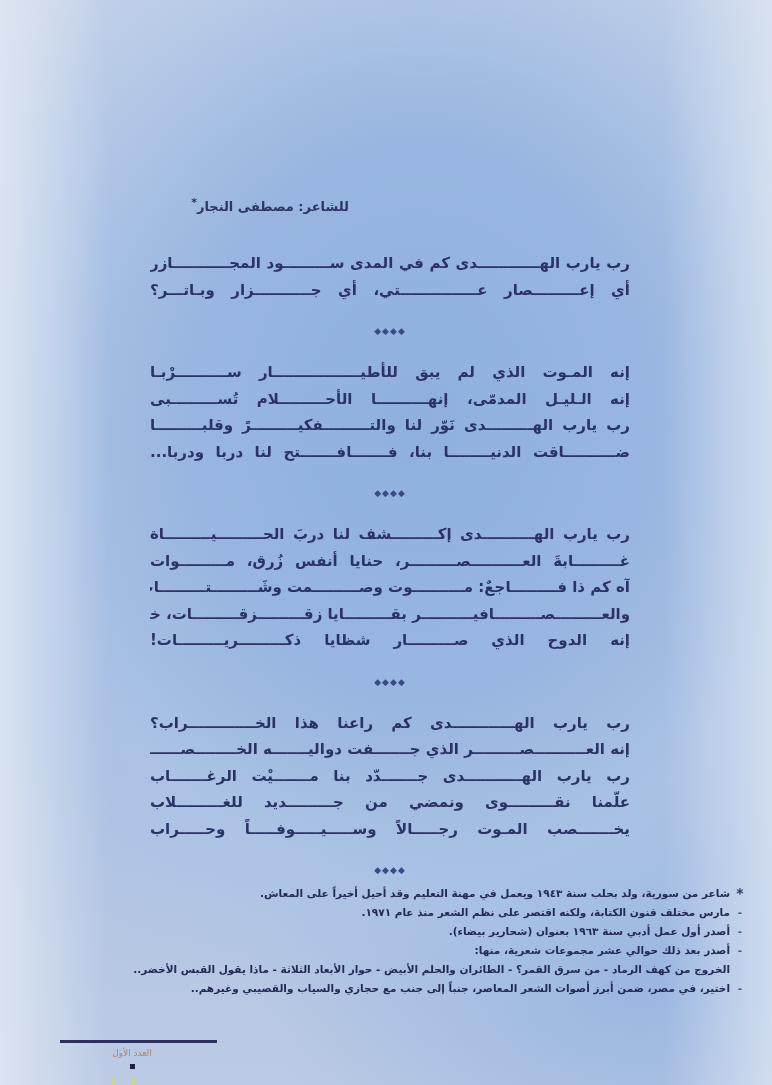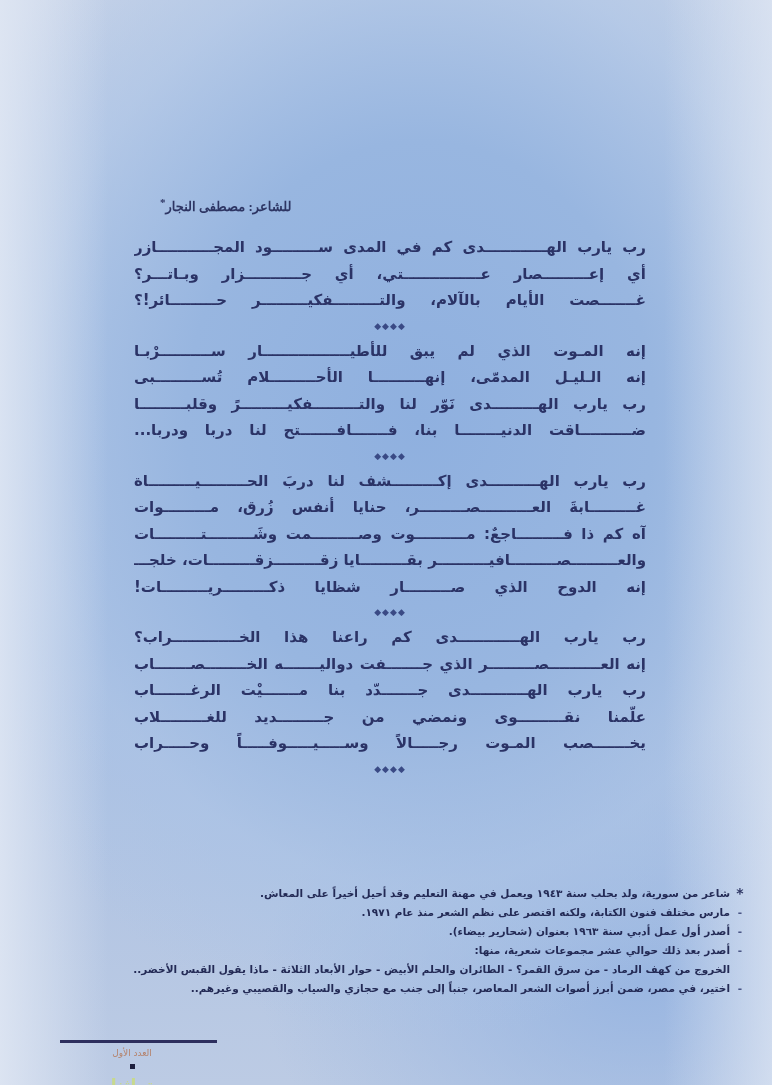--- a/index.html
+++ b/index.html
@@ -39,35 +39,34 @@
       color: #6f9e82;
       letter-spacing: 2px;
       line-height: 1;
       font-family: "DejaVu Sans", sans-serif;
     }
     .byline {
       position: absolute;
       top: 196px;
       left: 160px;
       width: 220px;
-      text-align: left;
+      text-align: center;
       direction: rtl;
       font-size: 13px;
       font-weight: bold;
       color: #2d3563;
-      font-family: Liberation Serif, serif;
     }
     .byline .star { font-size: 11px; vertical-align: super; }
     .poem {
       position: absolute;
       top: 234px;
       left: 134px;
       width: 512px;
     }
-    .stanza { margin: 0; }
+    .stanza { margin: 16px; }
     .verse {
       height: 26.5px;
       line-height: 26.5px;
       font-size: 15px;
       font-weight: bold;
       color: #2b3366;
       text-align: justify;
       text-align-last: justify;
       white-space: nowrap;
       overflow: hidden;
@@ -153,21 +152,20 @@
 
 
   <div class="byline">
     <span>للشاعر: مصطفى النجار</span><span class="star">*</span>
   </div>
 
   <div class="poem">
     <div class="stanza">
       <div class="verse">رب يارب الهــــــــــــدى كم في المدى ســـــــــود المجـــــــــــازر</div>
       <div class="verse">أي إعـــــــــصار عـــــــــــــــتي، أي جـــــــــــزار وبـاتـــر؟</div>
-      <div class="verse">غـــــــصت الأيام بالآلام، والتـــــــــفكيـــــــــر حـــــــــائر!؟</div>
     </div>
     <div class="sep">◆◆◆◆</div>
     <div class="stanza">
       <div class="verse">إنه المـوت الذي لم يبق للأطيـــــــــــــــــار ســــــــــرْبـا</div>
       <div class="verse">إنه الـليـل المدمّى، إنهــــــــــا الأحـــــــــلام تُســـــــــبى</div>
       <div class="verse">رب يارب الهـــــــــدى نَوّر لنا والتـــــــــفكيـــــــــرً وقلبـــــــــا</div>
       <div class="verse">ضــــــــــاقت الدنيــــــــا بنا، فـــــــافـــــــتح لنا دربا ودربا...</div>
     </div>
     <div class="sep">◆◆◆◆</div>
     <div class="stanza">

